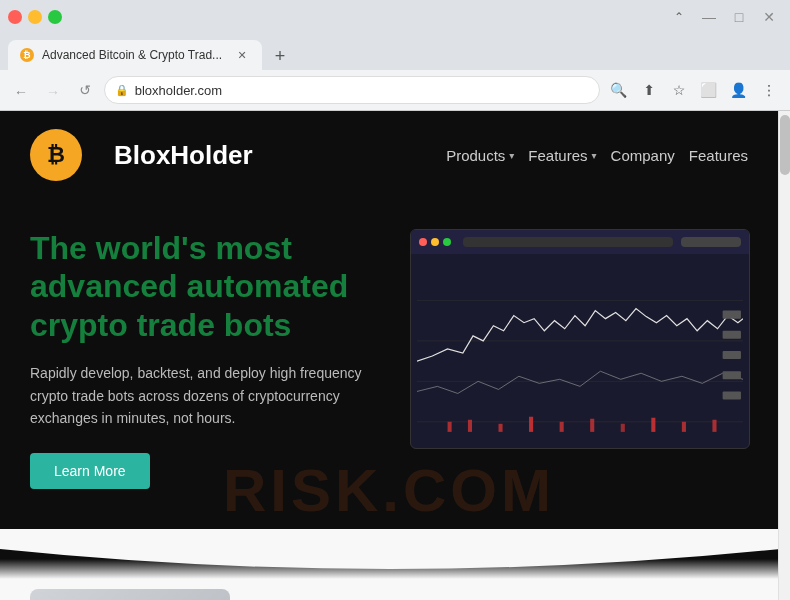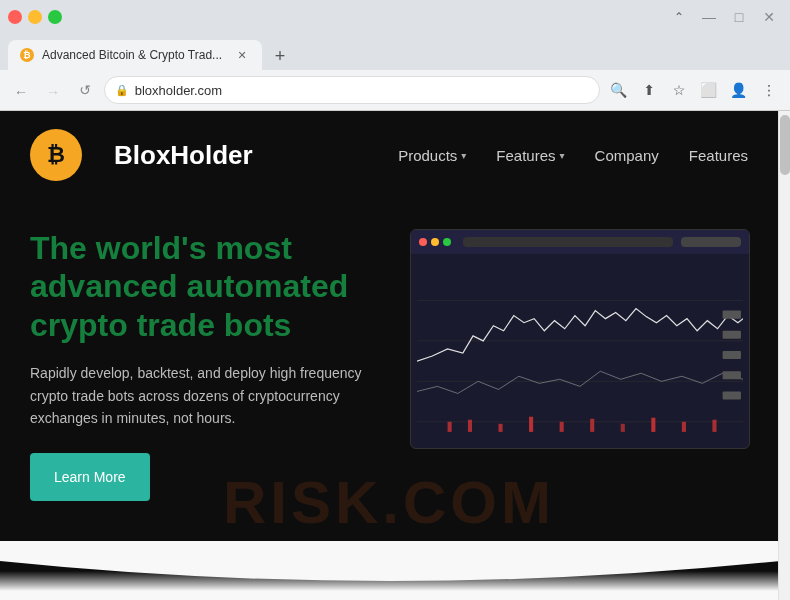--- a/index.html
+++ b/index.html
@@ -204,21 +204,21 @@
 
     .logo-text {
       font-size: 26px;
       font-weight: bold;
       color: white;
       margin-left: 20px;
     }
 
     .nav-links {
       display: flex;
-      gap: 30px;
+      gap: 14px;
       align-items: center;
     }
 
     .nav-link {
       color: #ccc;
       font-size: 15px;
       cursor: pointer;
       display: flex;
       align-items: center;
       gap: 4px;
@@ -256,21 +256,21 @@
       font-size: 14px;
       color: #bbb;
       line-height: 1.6;
       margin-bottom: 24px;
     }
 
     .learn-more-btn {
       display: inline-block;
       background: #2bb5a0;
       color: white;
-      padding: 16px 24px;
+      padding: 10px 24px;
       border-radius: 4px;
       font-size: 14px;
       cursor: pointer;
       font-weight: 500;
     }
 
     .hero-image {
       flex: 1;
       display: flex;
       align-items: flex-start;

